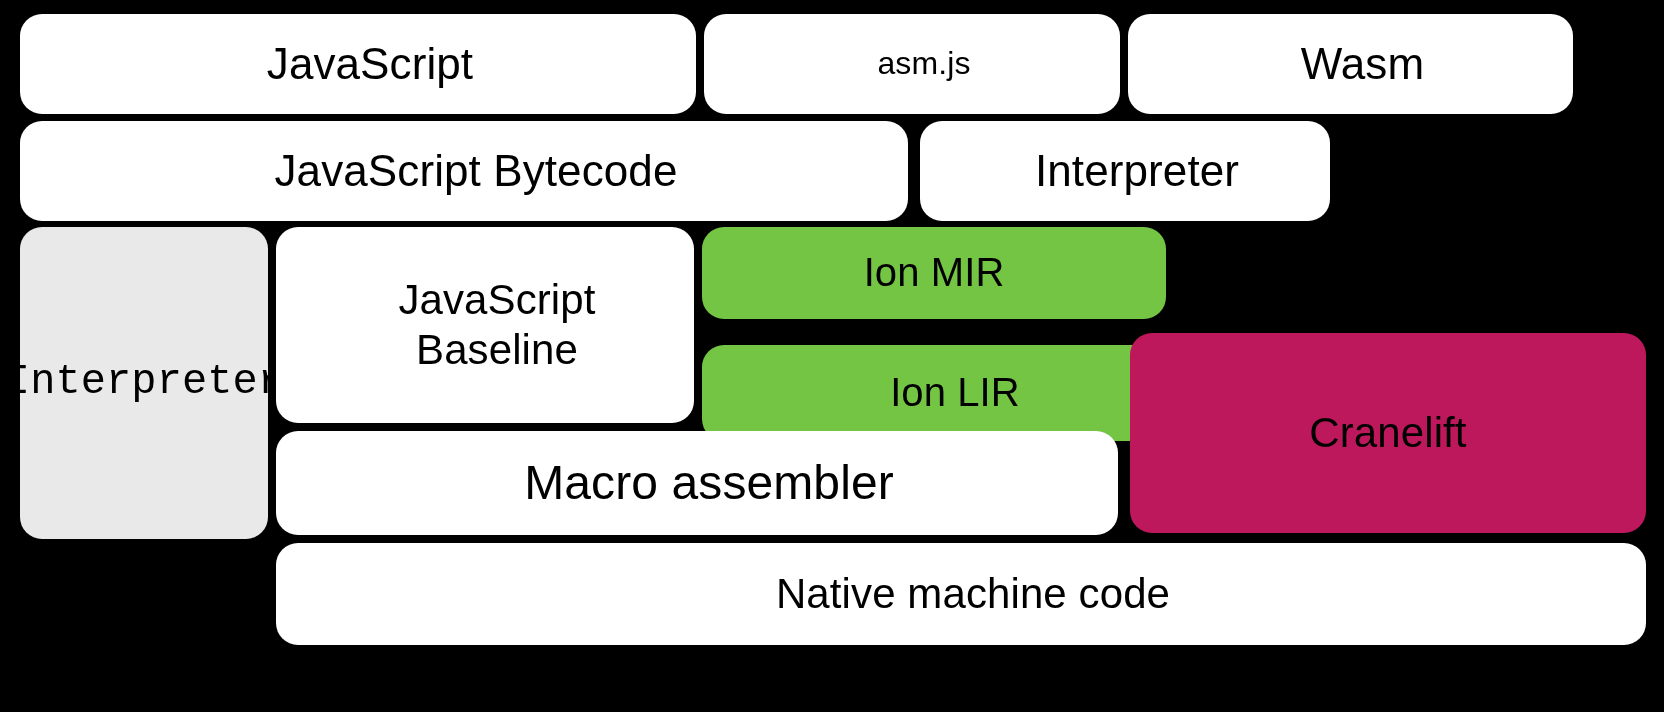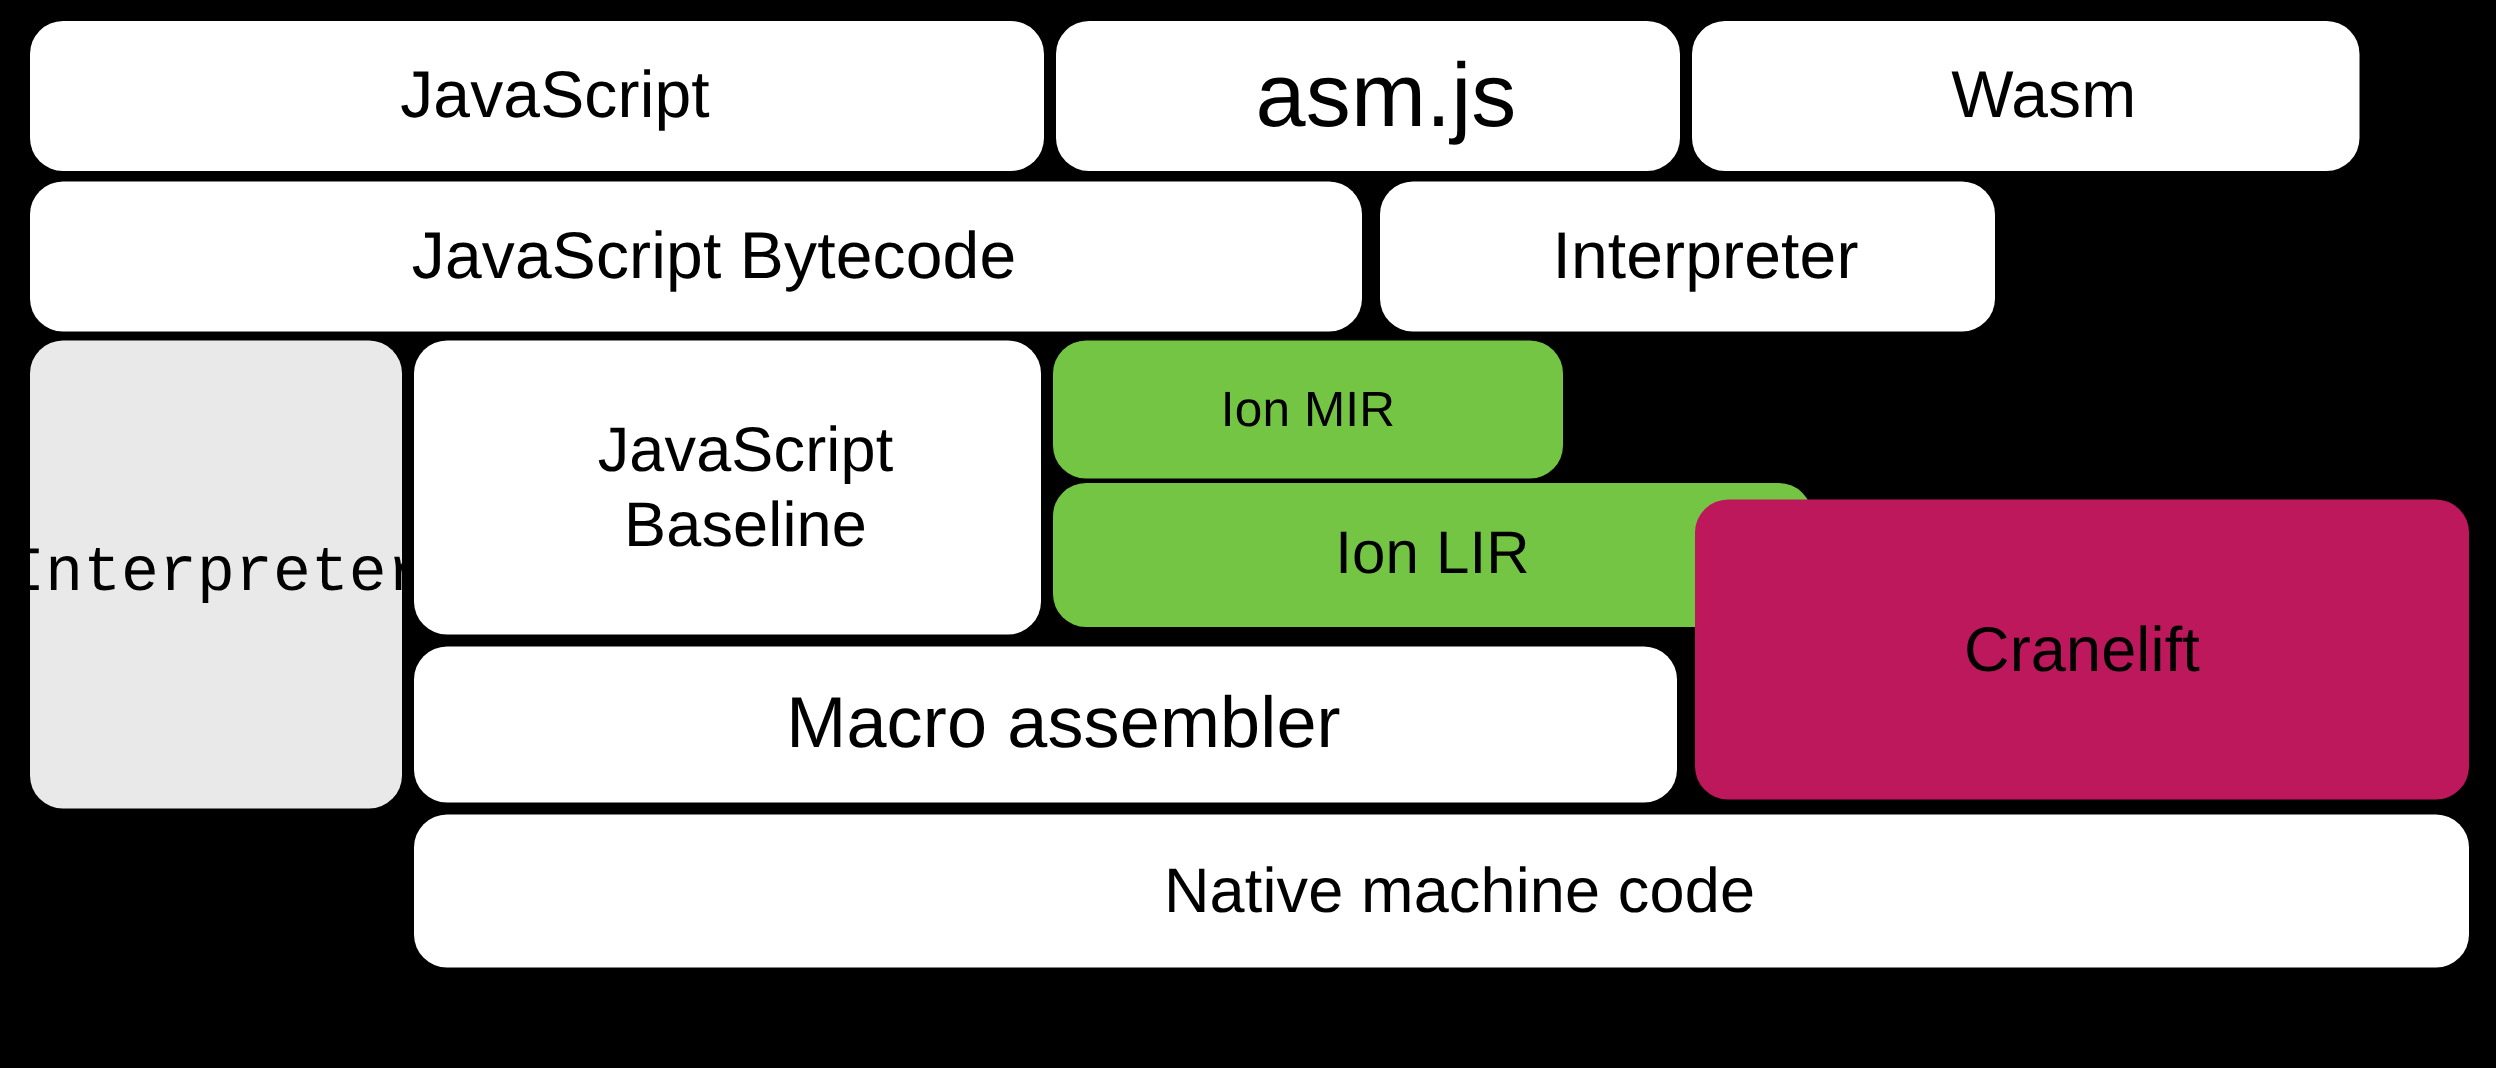--- a/index.html
+++ b/index.html
@@ -30,32 +30,32 @@
     letter-spacing: 0.1px;
     user-select: none;
   }
   .fill-white { background: #ffffff; padding-left: 24px; }
   .fill-grey  { background: #e9e9e9; }
   .fill-green { background: #74c544; }
   .fill-pink  { background: #be185d; }
 
   
   #n-javascript   { left:20px;   top:14px;  width:676px; height:100px; font-size:44px; }
-  #n-asmjs        { left:704px;  top:14px;  width:416px; height:100px; font-size:60px; }
+  #n-asmjs        { left:704px;  top:14px;  width:416px; height:100px; font-size:32px; }
   #n-wasm         { left:1128px; top:14px;  width:445px; height:100px; font-size:44px; }
 
   
   #n-bytecode     { left:20px;   top:121px; width:888px; height:100px; font-size:44px; }
   #n-baldrmonkey  { left:920px;  top:121px; width:410px; height:100px; font-size:44px; }
 
   
   #n-interpreter  { left:20px;   top:227px; width:248px; height:312px; font-size:42px;font-family:Liberation Mono, monospace; }
   #n-baseline     { left:276px;  top:227px; width:418px; height:196px; font-size:42px; }
-  #n-ionmir       { left:702px;  top:227px; width:340px; height:92px;  font-size:33px; }
-  #n-ionlir       { left:702px;  top:322px; width:506px; height:96px;  font-size:40px; }
+  #n-ionmir       { left:702px;  top:227px; width:464px; height:92px;  font-size:40px; }
+  #n-ionlir       { left:702px;  top:345px; width:506px; height:96px;  font-size:40px; }
   #n-cranelift    { left:1130px; top:333px; width:516px; height:200px; font-size:42px; }
   #n-macroasm     { left:276px;  top:431px; width:842px; height:104px; font-size:48px; }
 
   
   #n-nativecode   { left:276px;  top:543px; width:1370px; height:102px; font-size:42px; }
 </style>
 </head>
 <body>
 
 <div id="stage">

